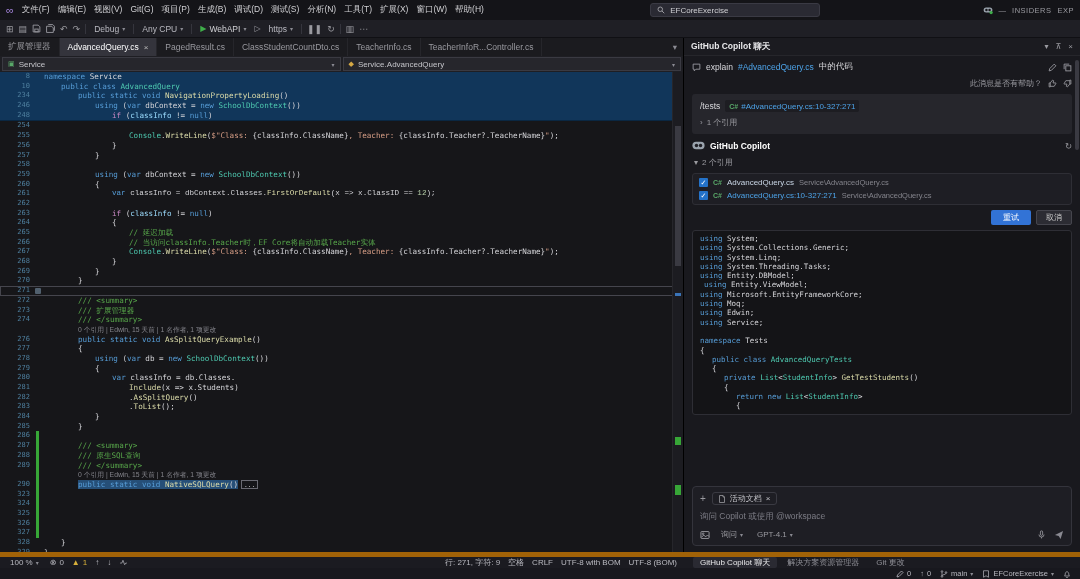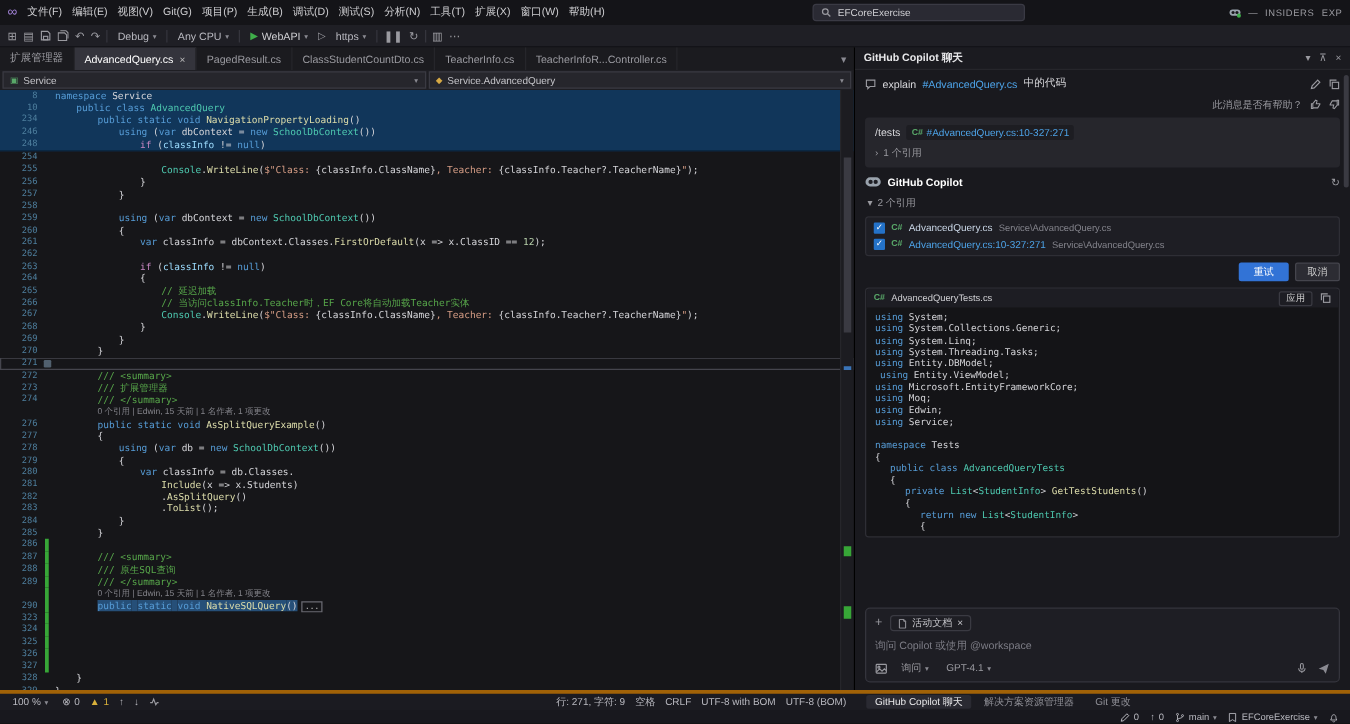--- a/index.html
+++ b/index.html
@@ -106,21 +106,21 @@
                 display:flex; flex-direction:column; gap:6px; }
   .chip-row { display:flex; align-items:center; gap:6px; }
   .plus-btn { color:#9a9aa0; font-size:10px; }
   .ctx-chip { border:1px solid #3a3a42; border-radius:3px; padding:0 5px; height:13px; display:inline-flex; align-items:center; gap:4px; color:#c5c5ca; font-size:8px; }
   .placeholder { color:#7c7c85; font-size:8.5px; }
   .input-controls { display:flex; align-items:center; gap:8px; color:#9a9aa0; font-size:8px; }
   .ic-right { margin-left:auto; display:flex; gap:8px; align-items:center; }
   .pscroll { position:absolute; right:1px; top:4px; width:4px; height:90px; background:#3a3a42; border-radius:2px; }
 
   
-  .statusrow { flex:0 0 16px; background:#1b1b21; border-top:3px solid #a16207; display:flex; align-items:center; font-size:8px; }
+  .statusrow { flex:0 0 16px; background:#1b1b21; border-top:5px solid #a16207; display:flex; align-items:center; font-size:8px; }
   .ed-part { width:684px; flex:0 0 684px; display:flex; align-items:center; gap:8px; padding:0 7px; color:#b9b9c0; }
   .sp { flex:1; }
   .warn { color:#d9b13b; }
   .panel-tabs { display:flex; gap:3px; padding-left:9px; align-items:center; }
   .ptab { padding:0 7px; color:#8f8f96; white-space:nowrap; }
   .ptab.active { color:#e8e8ea; background:#2a2a32; border-radius:2px; }
   .gitbar { flex:0 0 11px; background:#18181e; display:flex; align-items:center; justify-content:flex-end; gap:9px;
             padding:0 9px; font-size:7.5px; color:#b9b9c0; }
   .gitem { display:flex; align-items:center; gap:3px; }
   svg { display:block; }
@@ -255,21 +255,21 @@
             <div class="cline"><span class="ln">248</span><span class="gut"></span><span class="lc" style="padding-left: 68px;"><span class="tk-ct">if</span><span class="tk-pl"> (</span><span class="tk-lv">classInfo</span><span class="tk-pl"> != </span><span class="tk-k">null</span><span class="tk-pl">)</span></span></div>
           </div>
         <div id="codelines">
             <div class="cline"><span class="ln">254</span><span class="gut"></span><span class="lc" style="padding-left: 0px;"></span></div>
             <div class="cline"><span class="ln">255</span><span class="gut"></span><span class="lc" style="padding-left: 85px;"><span class="tk-ty">Console</span><span class="tk-pl">.</span><span class="tk-me">WriteLine</span><span class="tk-pl">(</span><span class="tk-st">$"Class: </span><span class="tk-pl">{classInfo.ClassName}</span><span class="tk-st">, Teacher: </span><span class="tk-pl">{classInfo.Teacher?.TeacherName}</span><span class="tk-st">"</span><span class="tk-pl">);</span></span></div>
             <div class="cline"><span class="ln">256</span><span class="gut"></span><span class="lc" style="padding-left: 68px;"><span class="tk-pl">}</span></span></div>
             <div class="cline"><span class="ln">257</span><span class="gut"></span><span class="lc" style="padding-left: 51px;"><span class="tk-pl">}</span></span></div>
             <div class="cline"><span class="ln">258</span><span class="gut"></span><span class="lc" style="padding-left: 0px;"></span></div>
             <div class="cline"><span class="ln">259</span><span class="gut"></span><span class="lc" style="padding-left: 51px;"><span class="tk-k">using</span><span class="tk-pl"> (</span><span class="tk-k">var</span><span class="tk-pl"> dbContext = </span><span class="tk-k">new</span><span class="tk-pl"> </span><span class="tk-ty">SchoolDbContext</span><span class="tk-pl">())</span></span></div>
             <div class="cline"><span class="ln">260</span><span class="gut"></span><span class="lc" style="padding-left: 51px;"><span class="tk-pl">{</span></span></div>
-            <div class="cline"><span class="ln">261</span><span class="gut"></span><span class="lc" style="padding-left: 68px;"><span class="tk-k">var</span><span class="tk-pl"> classInfo = dbContext.Classes.</span><span class="tk-me">FirstOrDefault</span><span class="tk-pl">(x =&gt; x.ClassID == </span><span class="tk-nm">12</span><span class="tk-pl">);</span></span></div>
+            <div class="cline"><span class="ln">261</span><span class="gut"></span><span class="lc" style="padding-left: 68px; font-family: Liberation Mono, monospace;"><span class="tk-k">var</span><span class="tk-pl"> classInfo = dbContext.Classes.</span><span class="tk-me">FirstOrDefault</span><span class="tk-pl">(x =&gt; x.ClassID == </span><span class="tk-nm">12</span><span class="tk-pl">);</span></span></div>
             <div class="cline"><span class="ln">262</span><span class="gut"></span><span class="lc" style="padding-left: 0px;"></span></div>
             <div class="cline"><span class="ln">263</span><span class="gut"></span><span class="lc" style="padding-left: 68px;"><span class="tk-ct">if</span><span class="tk-pl"> (</span><span class="tk-lv">classInfo</span><span class="tk-pl"> != </span><span class="tk-k">null</span><span class="tk-pl">)</span></span></div>
             <div class="cline"><span class="ln">264</span><span class="gut"></span><span class="lc" style="padding-left: 68px;"><span class="tk-pl">{</span></span></div>
             <div class="cline"><span class="ln">265</span><span class="gut"></span><span class="lc" style="padding-left: 85px;"><span class="tk-cm">// 延迟加载</span></span></div>
             <div class="cline"><span class="ln">266</span><span class="gut"></span><span class="lc" style="padding-left: 85px;"><span class="tk-cm">// 当访问classInfo.Teacher时，EF Core将自动加载Teacher实体</span></span></div>
             <div class="cline"><span class="ln">267</span><span class="gut"></span><span class="lc" style="padding-left: 85px;"><span class="tk-ty">Console</span><span class="tk-pl">.</span><span class="tk-me">WriteLine</span><span class="tk-pl">(</span><span class="tk-st">$"Class: </span><span class="tk-pl">{classInfo.ClassName}</span><span class="tk-st">, Teacher: </span><span class="tk-pl">{classInfo.Teacher?.TeacherName}</span><span class="tk-st">"</span><span class="tk-pl">);</span></span></div>
             <div class="cline"><span class="ln">268</span><span class="gut"></span><span class="lc" style="padding-left: 68px;"><span class="tk-pl">}</span></span></div>
             <div class="cline"><span class="ln">269</span><span class="gut"></span><span class="lc" style="padding-left: 51px;"><span class="tk-pl">}</span></span></div>
             <div class="cline"><span class="ln">270</span><span class="gut"></span><span class="lc" style="padding-left: 34px;"><span class="tk-pl">}</span></span></div>
             <div class="cline cur"><span class="ln">271</span><span class="gut mk"></span><span class="lc" style="padding-left: 34px;"></span></div>
@@ -392,31 +392,20 @@
               <span class="ref-path">Service\AdvancedQuery.cs</span>
             </div>
           </div>
 
         <div class="btn-row">
           <span class="btn-blue">重试</span>
           <span class="btn-gray">取消</span>
         </div>
 
         <div class="code-card">
-          <div class="cc-head">
-            <span class="cs-badge">C#</span>
-            <span>AdvancedQueryTests.cs</span>
-            <span class="cc-actions">
-              <span class="apply-btn">应用</span>
-              <svg width="9" height="9" viewBox="0 0 16 16" fill="none" stroke="#9a9aa0" stroke-width="1.6">
-                  <rect x="5" y="5" width="9" height="9"></rect>
-                  <path d="M2 11V2h9"></path>
-                </svg>
-            </span>
-          </div>
           <div class="cc-body" id="panelcode">
               <div class="cline"><span class="lc" style="padding-left: 0px;"><span class="tk-k">using</span><span class="tk-pl"> System;</span></span></div>
               <div class="cline"><span class="lc" style="padding-left: 0px;"><span class="tk-k">using</span><span class="tk-pl"> System.Collections.Generic;</span></span></div>
               <div class="cline"><span class="lc" style="padding-left: 0px;"><span class="tk-k">using</span><span class="tk-pl"> System.Linq;</span></span></div>
               <div class="cline"><span class="lc" style="padding-left: 0px;"><span class="tk-k">using</span><span class="tk-pl"> System.Threading.Tasks;</span></span></div>
               <div class="cline"><span class="lc" style="padding-left: 0px;"><span class="tk-k">using</span><span class="tk-pl"> Entity.DBModel;</span></span></div>
               <div class="cline"><span class="lc" style="padding-left: 4px;"><span class="tk-k">using</span><span class="tk-pl"> Entity.ViewModel;</span></span></div>
               <div class="cline"><span class="lc" style="padding-left: 0px;"><span class="tk-k">using</span><span class="tk-pl"> Microsoft.EntityFrameworkCore;</span></span></div>
               <div class="cline"><span class="lc" style="padding-left: 0px;"><span class="tk-k">using</span><span class="tk-pl"> Moq;</span></span></div>
               <div class="cline"><span class="lc" style="padding-left: 0px;"><span class="tk-k">using</span><span class="tk-pl"> Edwin;</span></span></div>

